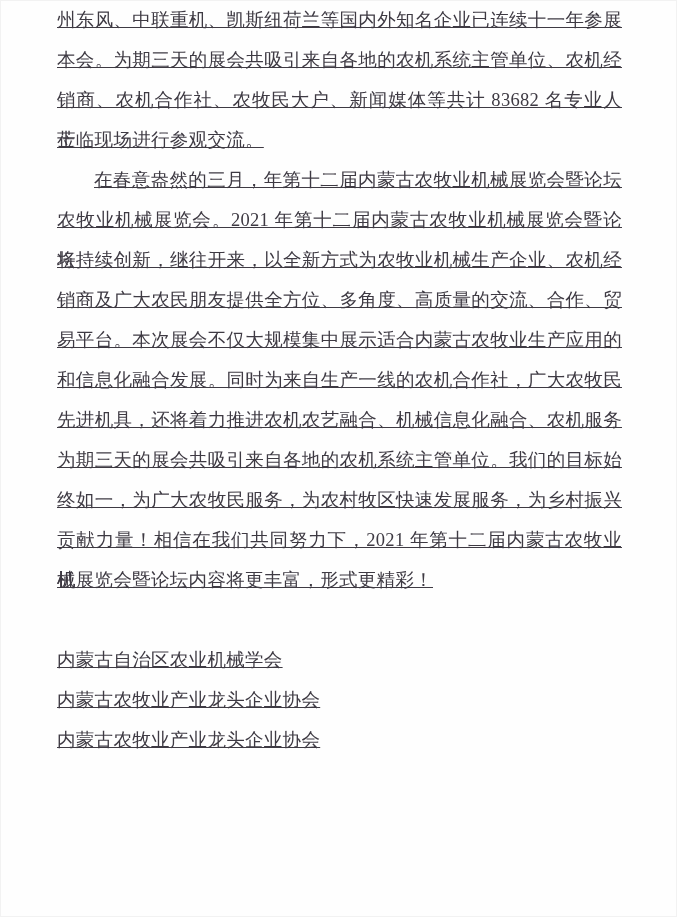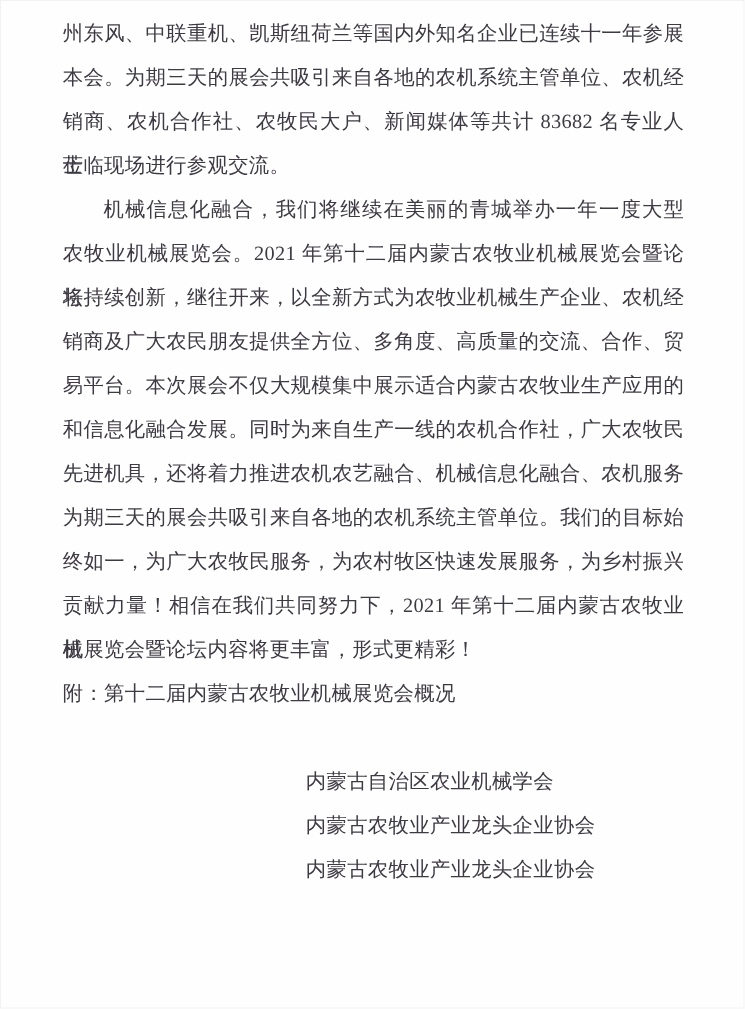--- a/index.html
+++ b/index.html
@@ -12,22 +12,22 @@
       width: 677px;
       height: 917px;
       margin: 0 auto;
       background: #fefefe;
       overflow: hidden;
       box-shadow: inset 0 0 0 1px #f2f2f2;
       font-family: "Liberation Serif", "DejaVu Serif", serif;
       color: #3e3a43;
     }
     .body-text {
-      padding-top: 11px;
       padding-left: 57px;
+      text-decoration: underline;
     }
     .line {
       margin: 0;
       height: 40px;
       line-height: 40px;
       font-size: 18.5px;
       letter-spacing: 0.3px;
       white-space: pre;
       color: #3e3a43;
     }
@@ -39,51 +39,49 @@
       text-align: justify;
       text-align-last: justify;
     }
     .indent {
       padding-left: 37px;
     }
     .spacer {
       height: 40px;
     }
     .sig {
-      margin-left: 221px; 
     }
     .date-line {
       margin-left: 338px; 
       margin-top: 4px;
     }
   </style>
 </head>
 <body>
 
 <div class="page">
   <div class="body-text">
 
     <p class="line fill">州东风、中联重机、凯斯纽荷兰等国内外知名企业已连续十一年参展</p>
     <p class="line fill">本会。为期三天的展会共吸引来自各地的农机系统主管单位、农机经</p>
     <p class="line fill">销商、农机合作社、农牧民大户、新闻媒体等共计 83682 名专业人士</p>
     <p class="line">莅临现场进行参观交流。</p>
 
-    <p class="line fill indent">机械信息化融合，我们将继续在美丽的青城举办一年一度大型</p>
+    <p class="line fill indent">在春意盎然的三月，年第十二届内蒙古农牧业机械展览会暨论坛</p>
     <p class="line fill">农牧业机械展览会。2021 年第十二届内蒙古农牧业机械展览会暨论坛</p>
     <p class="line fill">将持续创新，继往开来，以全新方式为农牧业机械生产企业、农机经</p>
     <p class="line fill">销商及广大农民朋友提供全方位、多角度、高质量的交流、合作、贸</p>
     <p class="line fill">易平台。本次展会不仅大规模集中展示适合内蒙古农牧业生产应用的</p>
     <p class="line fill">和信息化融合发展。同时为来自生产一线的农机合作社，广大农牧民</p>
     <p class="line fill">先进机具，还将着力推进农机农艺融合、机械信息化融合、农机服务</p>
     <p class="line fill">为期三天的展会共吸引来自各地的农机系统主管单位。我们的目标始</p>
     <p class="line fill">终如一，为广大农牧民服务，为农村牧区快速发展服务，为乡村振兴</p>
     <p class="line fill">贡献力量！相信在我们共同努力下，2021 年第十二届内蒙古农牧业机</p>
     <p class="line">械展览会暨论坛内容将更丰富，形式更精彩！</p>
 
-    <p class="line">附：第十二届内蒙古农牧业机械展览会概况</p>
 
     <div class="spacer"></div>
 
     <p class="line sig">内蒙古自治区农业机械学会</p>
     <p class="line sig">内蒙古农牧业产业龙头企业协会</p>
     <p class="line sig">内蒙古农牧业产业龙头企业协会</p>
 
 
   </div>
 </div>

